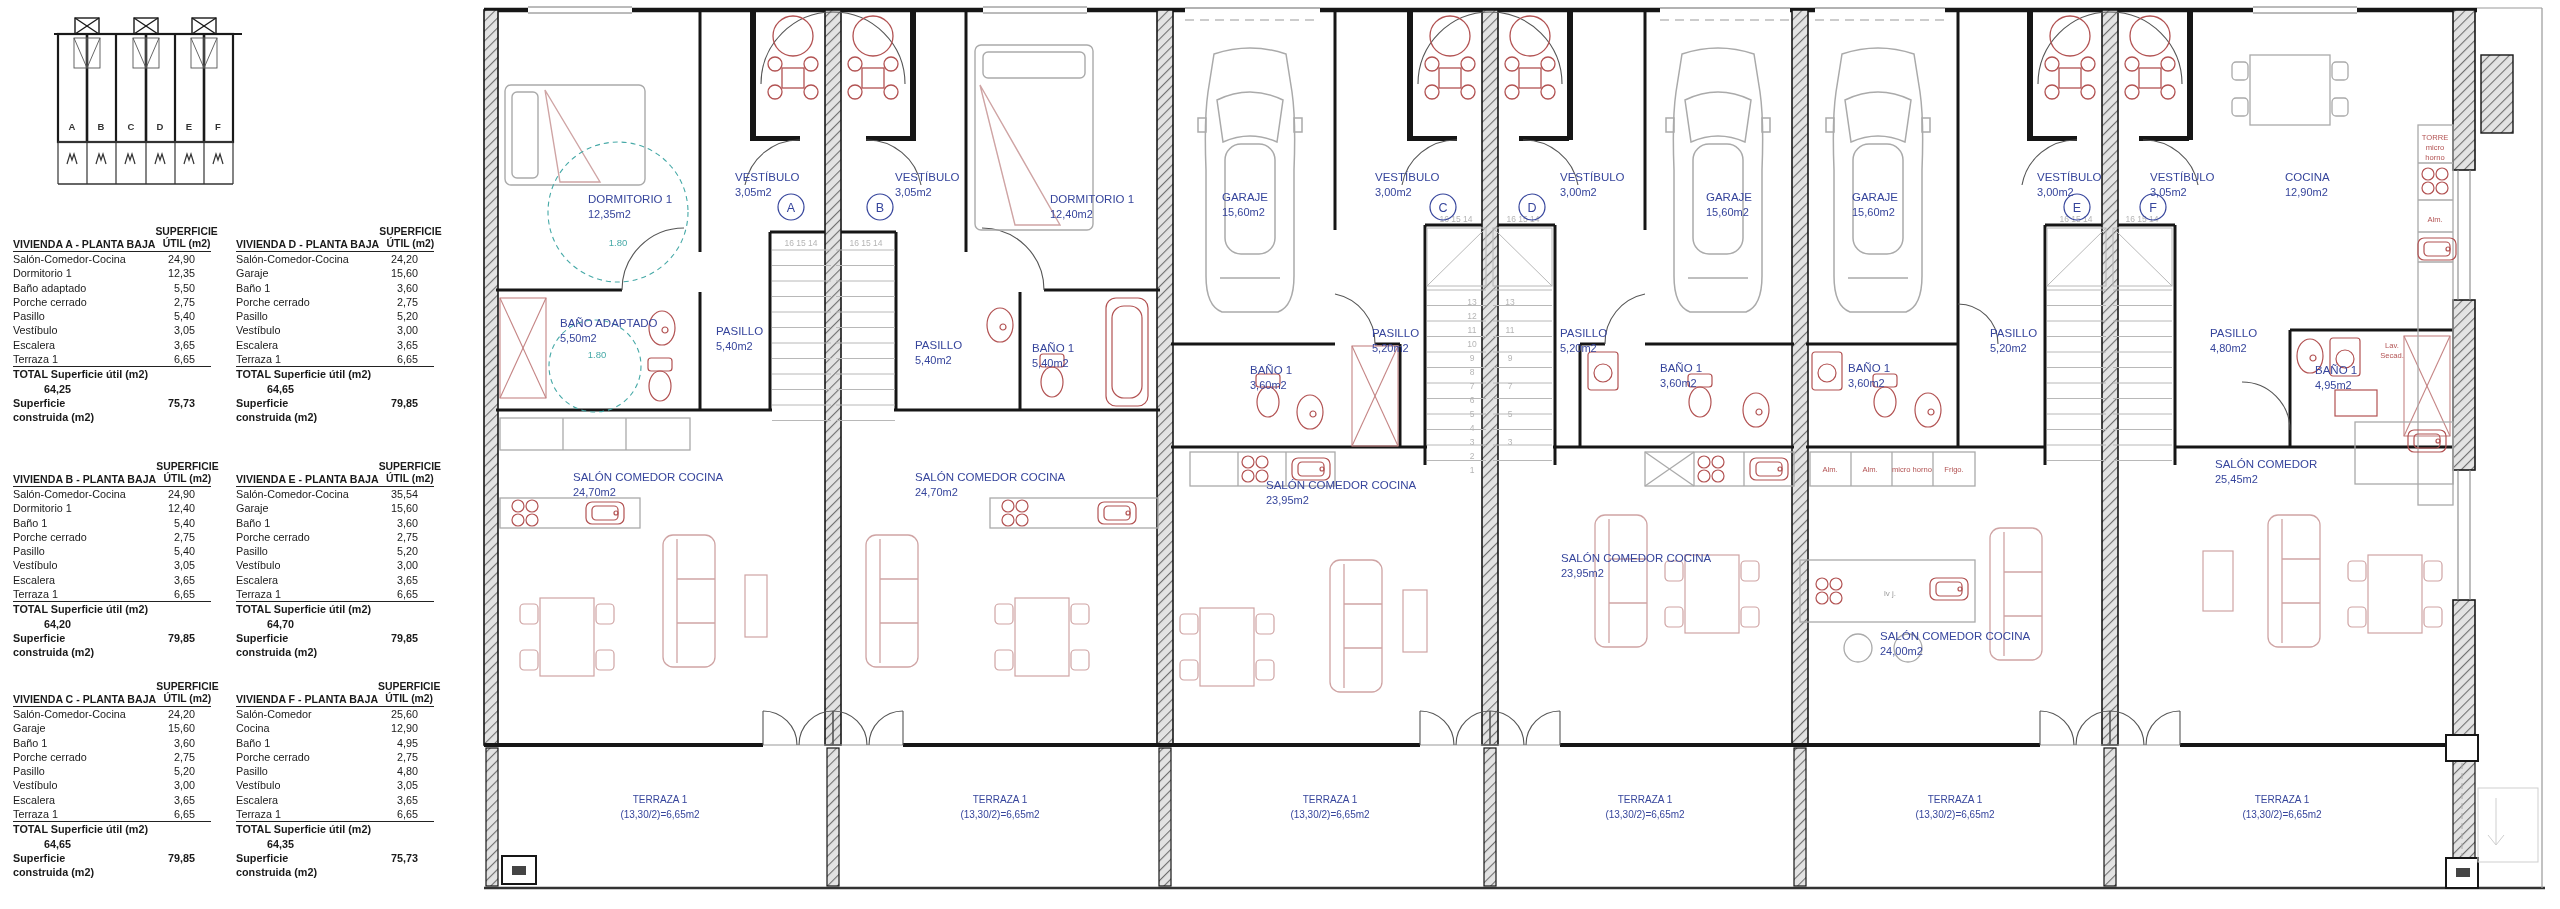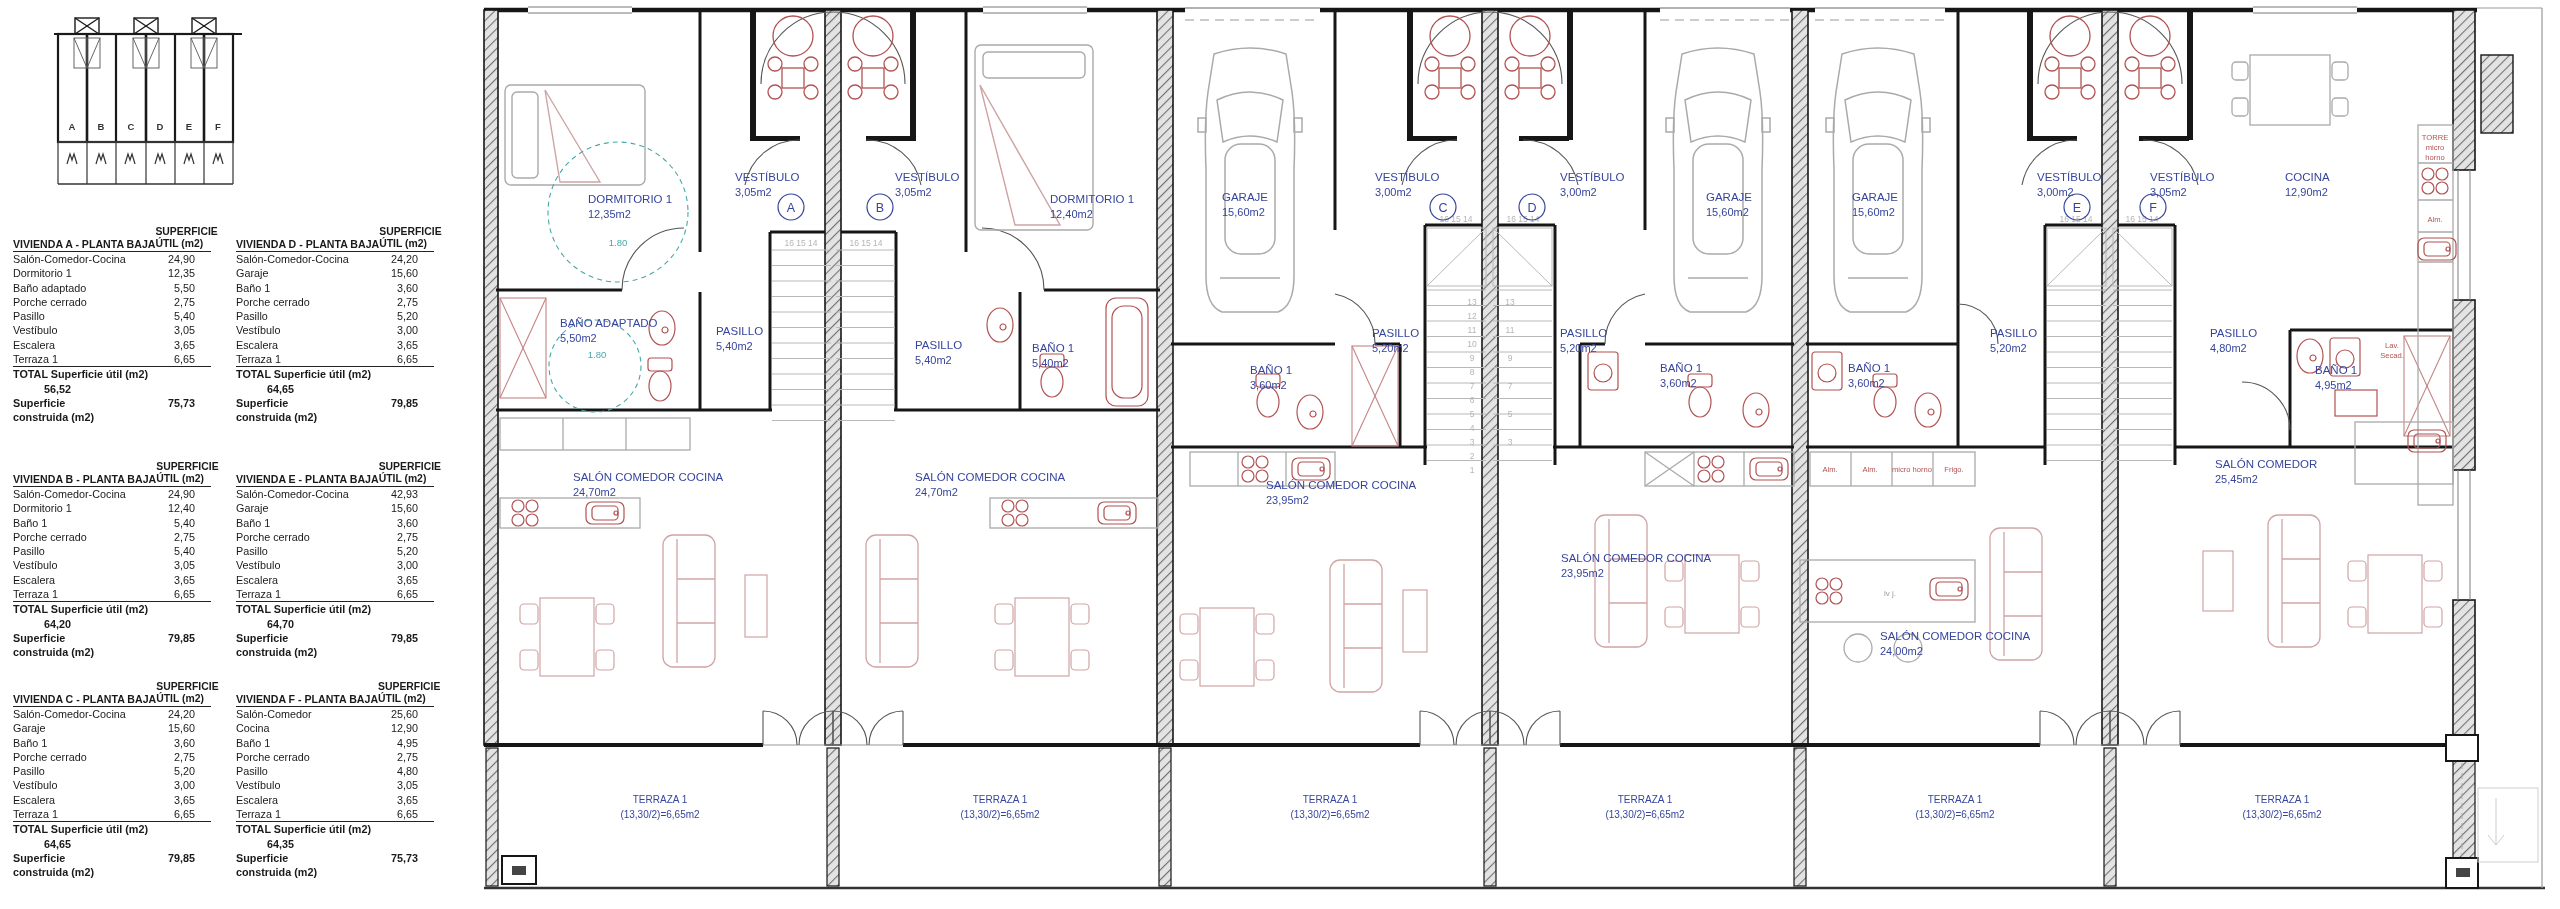--- a/index.html
+++ b/index.html
@@ -5,21 +5,21 @@
   html,body{margin:0;padding:0;background:#fff;}
   .page{position:relative;width:2560px;height:909px;background:#fff;
         font-family:"Liberation Sans",sans-serif;color:#1a1a1a;overflow:hidden;}
   svg{position:absolute;}
   svg text{font-family:"Liberation Sans",sans-serif;}
   
   .tbl{position:absolute;width:198px;font-size:10.8px;line-height:14.3px;}
   .tbl-head{display:flex;justify-content:space-between;align-items:flex-end;
             border-bottom:1.6px solid #222;padding-bottom:1px;}
   .tbl-title{font-weight:bold;font-size:10.6px;line-height:12px;white-space:nowrap;}
-  .tbl-colhead{font-weight:bold;text-align:left;font-size:10.4px;line-height:12px;white-space:nowrap;}
+  .tbl-colhead{font-weight:bold;text-align:center;font-size:10.4px;line-height:12px;white-space:nowrap;}
   .tbl-colhead span{display:block;}
   .r{display:flex;justify-content:space-between;}
   .r .v{width:58px;text-align:right;padding-right:16px;flex:none;}
   .r.total{border-top:1.4px solid #222;font-weight:bold;flex-direction:column;}
   .r.built{font-weight:bold;gap:36px;}
   
   .rl{fill:#36459c;font-size:11.5px;}
   .rla{fill:#36459c;font-size:11px;}
   .tl{fill:#36459c;font-size:10px;}
   .ltr{fill:#36459c;font-size:12.5px;}
@@ -136,21 +136,21 @@
       <div class="r">
           <span>Escalera</span>
           <span class="v">3,65</span>
         </div>
       <div class="r">
           <span>Terraza 1</span>
           <span class="v">6,65</span>
         </div>
       <div class="r total">
           <span>TOTAL Superficie útil (m2)</span>
-          <span class="v">56,52</span>
+          <span class="v">64,25</span>
         </div>
       <div class="r built">
           <span>Superficie construida (m2)</span>
           <span class="v">75,73</span>
         </div>
     </div>
 
     <div class="tbl" style="left:236px;top:226px">
       <div class="tbl-head">
         <div class="tbl-title">VIVIENDA D - PLANTA BAJA</div>
@@ -254,21 +254,21 @@
     <div class="tbl" style="left:236px;top:461px">
       <div class="tbl-head">
         <div class="tbl-title">VIVIENDA E - PLANTA BAJA</div>
         <div class="tbl-colhead">
             <span>SUPERFICIE</span>
             <span>ÚTIL (m2)</span>
           </div>
       </div>
       <div class="r">
           <span>Salón-Comedor-Cocina</span>
-          <span class="v">42,93</span>
+          <span class="v">35,54</span>
         </div>
       <div class="r">
           <span>Garaje</span>
           <span class="v">15,60</span>
         </div>
       <div class="r">
           <span>Baño 1</span>
           <span class="v">3,60</span>
         </div>
       <div class="r">

